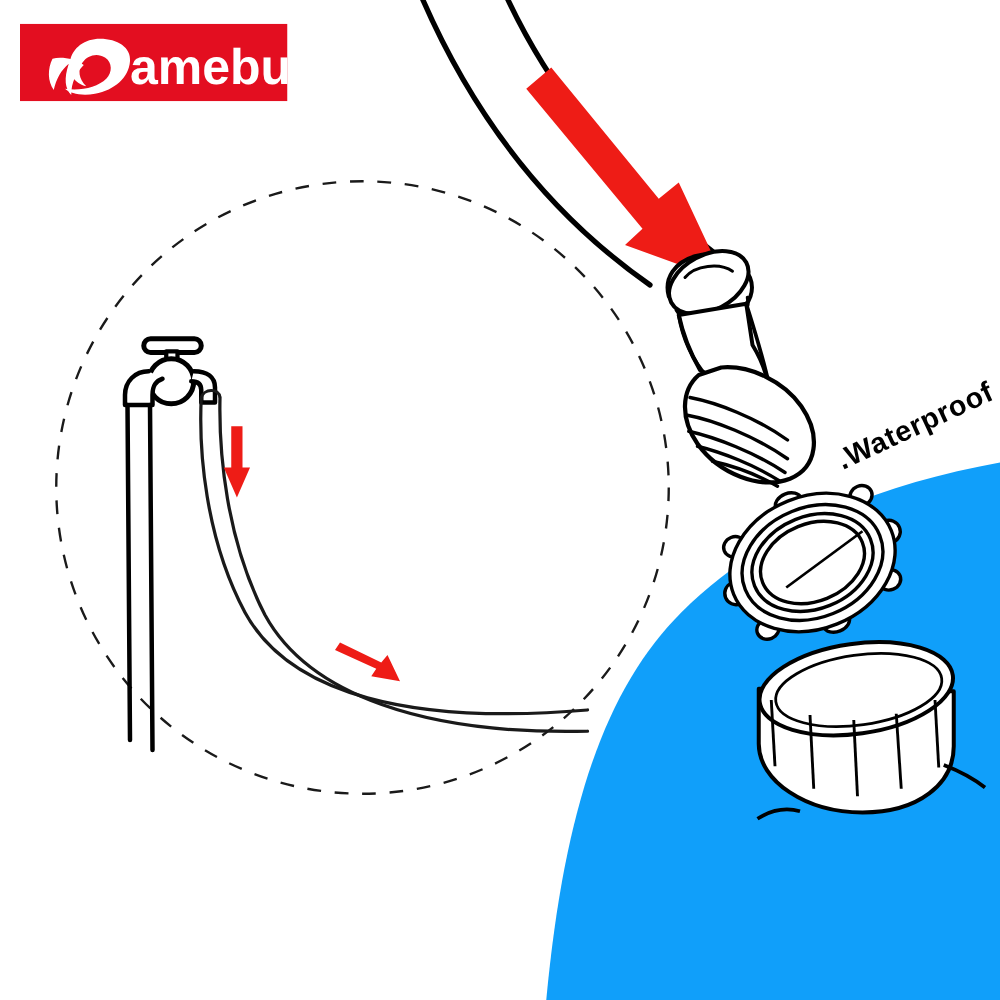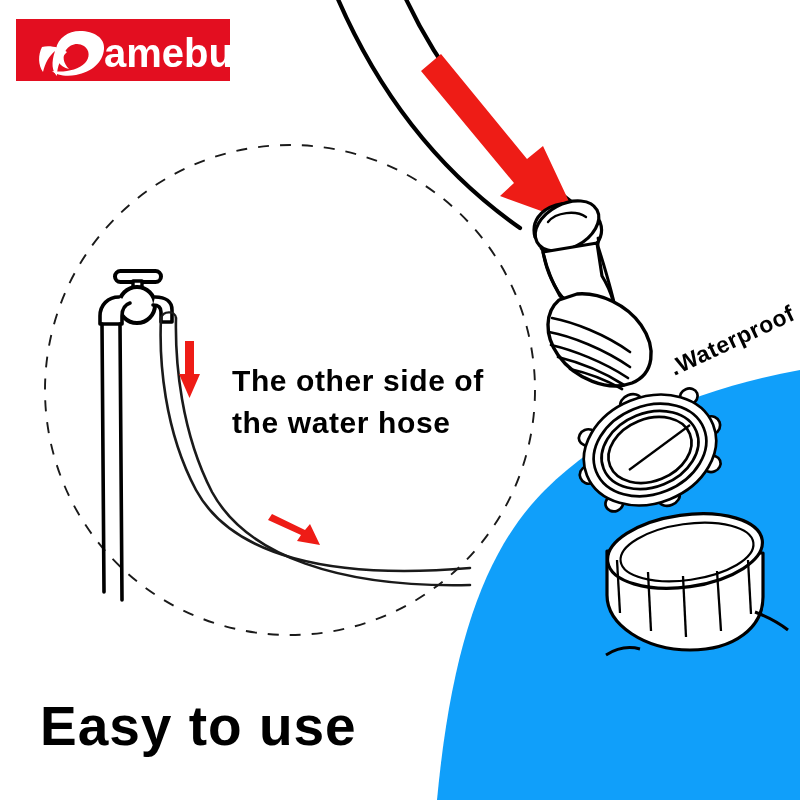--- a/index.html
+++ b/index.html
@@ -269,18 +269,15 @@
                  C 76 22, 70 20, 65 21
                  C 67 19, 67 17, 66 16 Z"></path>
       </g>
       <text x="88" y="48" font-family="'Liberation Sans', sans-serif" font-size="40" font-weight="bold" fill="#ffffff">amebust</text>
     </svg>
   </div>
 
 
   <div class="txt" id="label-waterproof">.Waterproof</div>
 
-  <div class="txt" id="label-otherside">The other side of
-the water hose</div>
-
-  <div class="txt" id="label-easy">Easy to use</div>
+
 
 </div>
 
 </body></html>

